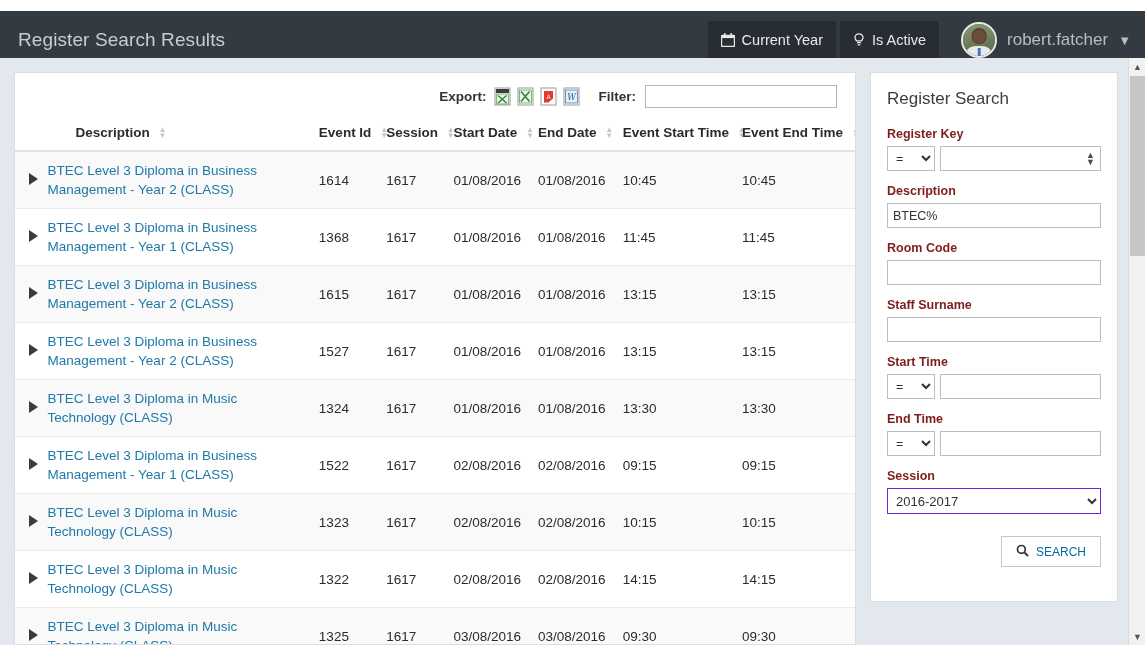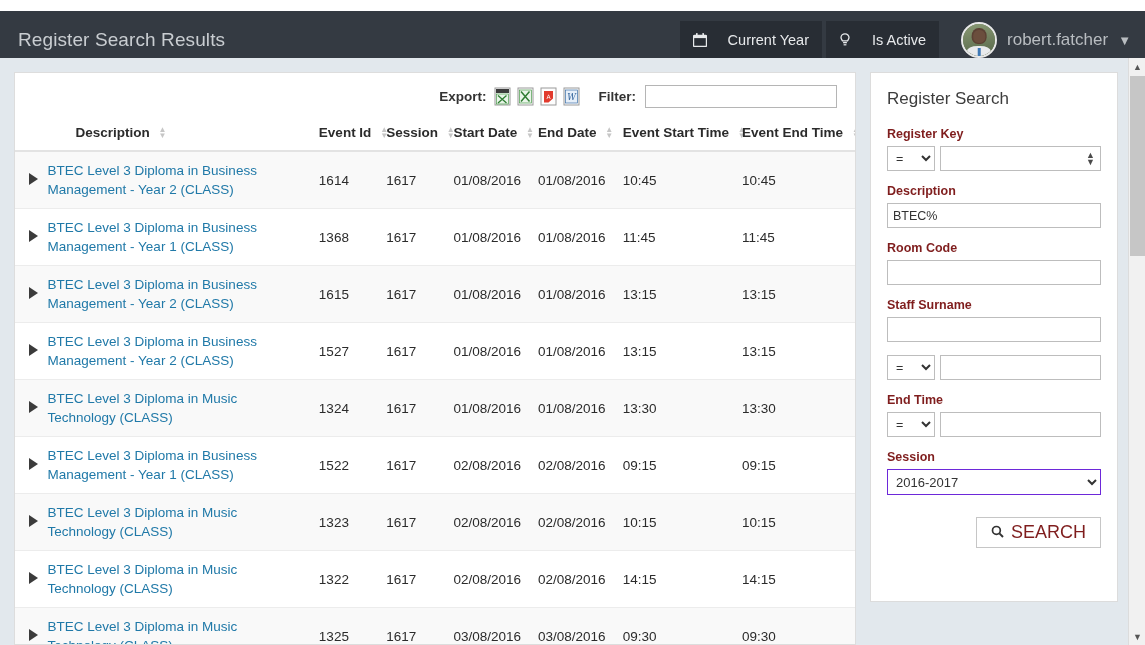--- a/index.html
+++ b/index.html
@@ -28,21 +28,21 @@
   .topbar-right {
     margin-left: auto;
     display: flex; align-items: center;
     height: 58px;
     padding-right: 14px;
   }
   .tog {
     position: relative;
     height: 38px;
     display: flex; align-items: center;
-    gap: 21px;
+    gap: 7px;
     padding: 0 13px;
     background: #282d34;
     color: #e7e9 eb;
     color: #e7e9eb;
     font-size: 14.5px;
     white-space: nowrap;
     cursor: pointer;
     border: none;
     font-family: inherit;
   }
@@ -212,21 +212,21 @@
     outline: none;
   }
   .side-foot {
     display: flex; justify-content: flex-end;
     margin-top: 22px;
   }
   .btn-search {
     display: flex; align-items: center; gap: 7px;
     height: 31px; padding: 0 14px;
     background: #fff; border: 1px solid #c6c6c6;
-    font-size: 18px; color: #7f1d1d; font-family: inherit;
+    font-size: 12px; color: #0369a1; font-family: inherit;
     cursor: pointer;
   }
 
   
   .sbar {
     position: absolute; right: 0; top: 58px;
     width: 17px; height: 587px;
     background: #f1f1f1;
     border-left: 1px solid #dcdcdc;
   }
@@ -499,20 +499,21 @@
       <label>Room Code</label>
       <input class="txt" value="" style="">
     </div>
 
     <div class="fld">
       <label>Staff Surname</label>
       <input class="txt" value="" style="">
     </div>
 
     <div class="fld">
+      <label>Start Time</label>
       <div class="op-row">
         <select class="op-sel"><option value="=">=</option><option value="!=">!=</option><option value="&gt;">&gt;</option><option value="&lt;">&lt;</option><option value="&gt;=">&gt;=</option><option value="&lt;=">&lt;=</option></select>
         <input class="txt" value="" style="">
       </div>
     </div>
 
     <div class="fld">
       <label>End Time</label>
       <div class="op-row">
         <select class="op-sel"><option value="=">=</option><option value="!=">!=</option><option value="&gt;">&gt;</option><option value="&lt;">&lt;</option><option value="&gt;=">&gt;=</option><option value="&lt;=">&lt;=</option></select>

